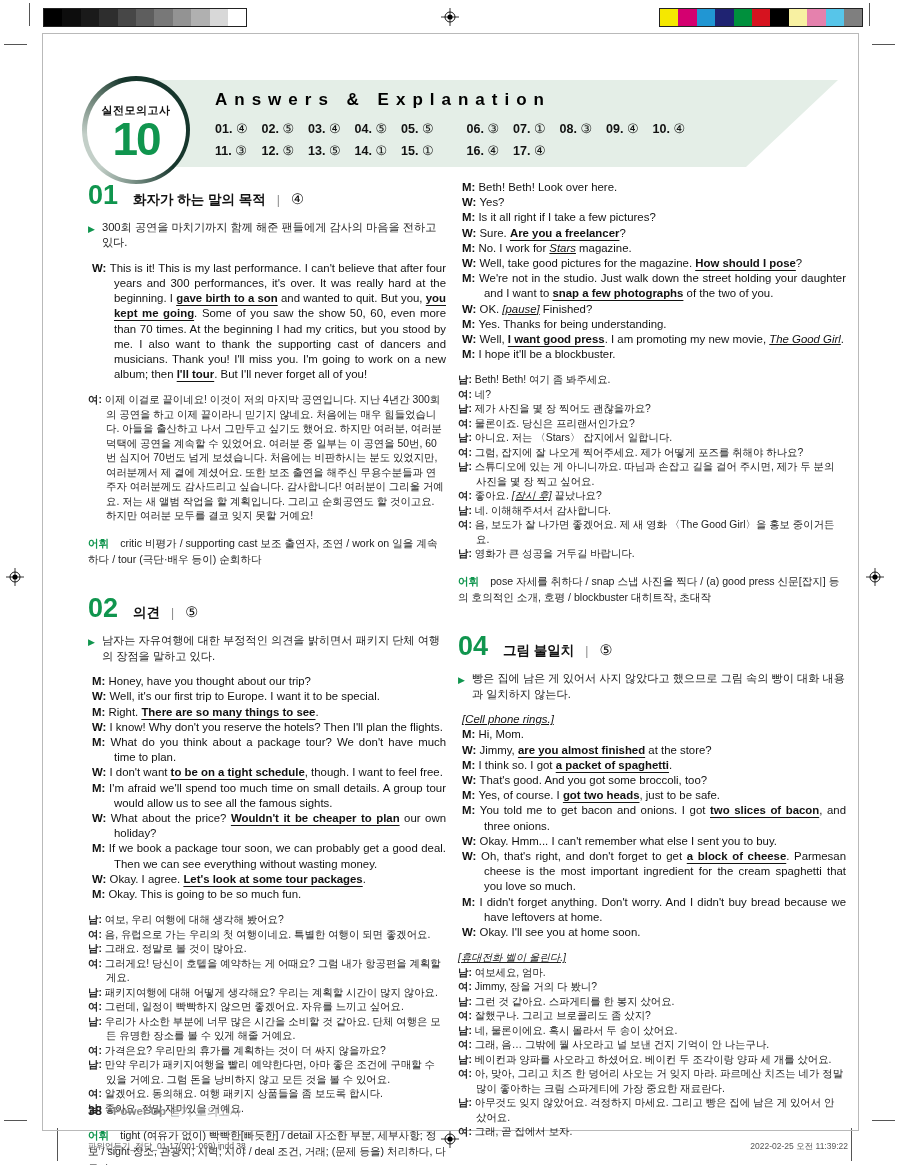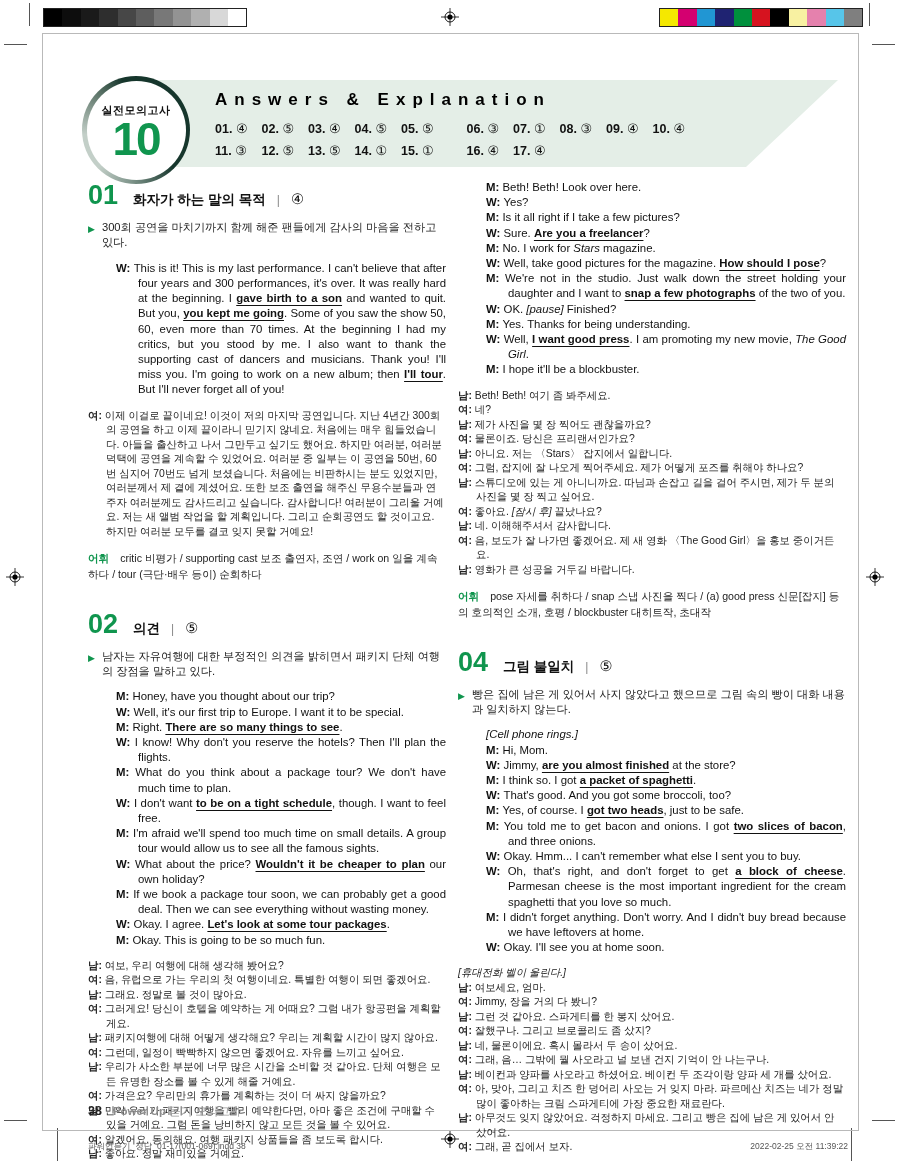--- a/index.html
+++ b/index.html
@@ -36,26 +36,26 @@
   #col-left{left:88px;width:358px;}
   #col-right{left:458px;width:388px;}
   .sec-head{display:flex;align-items:baseline;margin:0 0 9px 0;}
   .sec-num{font-size:27px;font-weight:bold;color:#10954e;margin-right:15px;}
   .sec-title{font-size:13.5px;font-weight:bold;color:#111;}
   .sec-sep{margin:0 11px;color:#888;font-size:12px;}
   .sec-ans{font-size:14.5px;color:#111;}
   .summary{display:flex;font-size:11.2px;line-height:15.4px;color:#222;margin-bottom:10px;}
   .summary .arrow{color:#10954e;font-size:9px;margin-right:7px;padding-top:2px;flex:0 0 auto;}
   .eng{font-size:11.4px;line-height:15.2px;color:#111;margin-bottom:11px;}
-  .eng .line{padding-left:26px;text-indent:-22px;text-align:justify;margin-left:24px;}
+  .eng .line{padding-left:26px;text-indent:-22px;text-align:justify;}
   .kor{font-size:10.4px;line-height:14.5px;color:#222;margin-bottom:11px;}
   .kor .line{padding-left:18px;text-indent:-18px;}
   .sp{font-weight:bold;}
   .u{font-weight:bold;text-decoration:underline;text-underline-offset:2.5px;text-decoration-thickness:1px;}
-  .i{font-style:italic;}
+  .i{font-style:italic;text-decoration:underline;}
   .vb{font-weight:normal;}
   .vocab{font-size:10.6px;line-height:16.2px;color:#222;margin-bottom:26px;}
   .vocab .label{color:#10954e;font-weight:bold;margin-right:11px;}
   
   .footer{position:absolute;left:88px;top:1104px;font-size:11.5px;color:#9a9a9a;}
   .footer .pageno{font-size:12.5px;font-weight:bold;color:#222;margin-right:11px;}
   .footer .brand{font-weight:bold;color:#8d8d8d;}
   .print-left{position:absolute;left:88px;top:1141px;font-size:8.5px;color:#555;}
   .print-right{position:absolute;right:52px;top:1141px;font-size:8.5px;color:#555;}
 </style>

